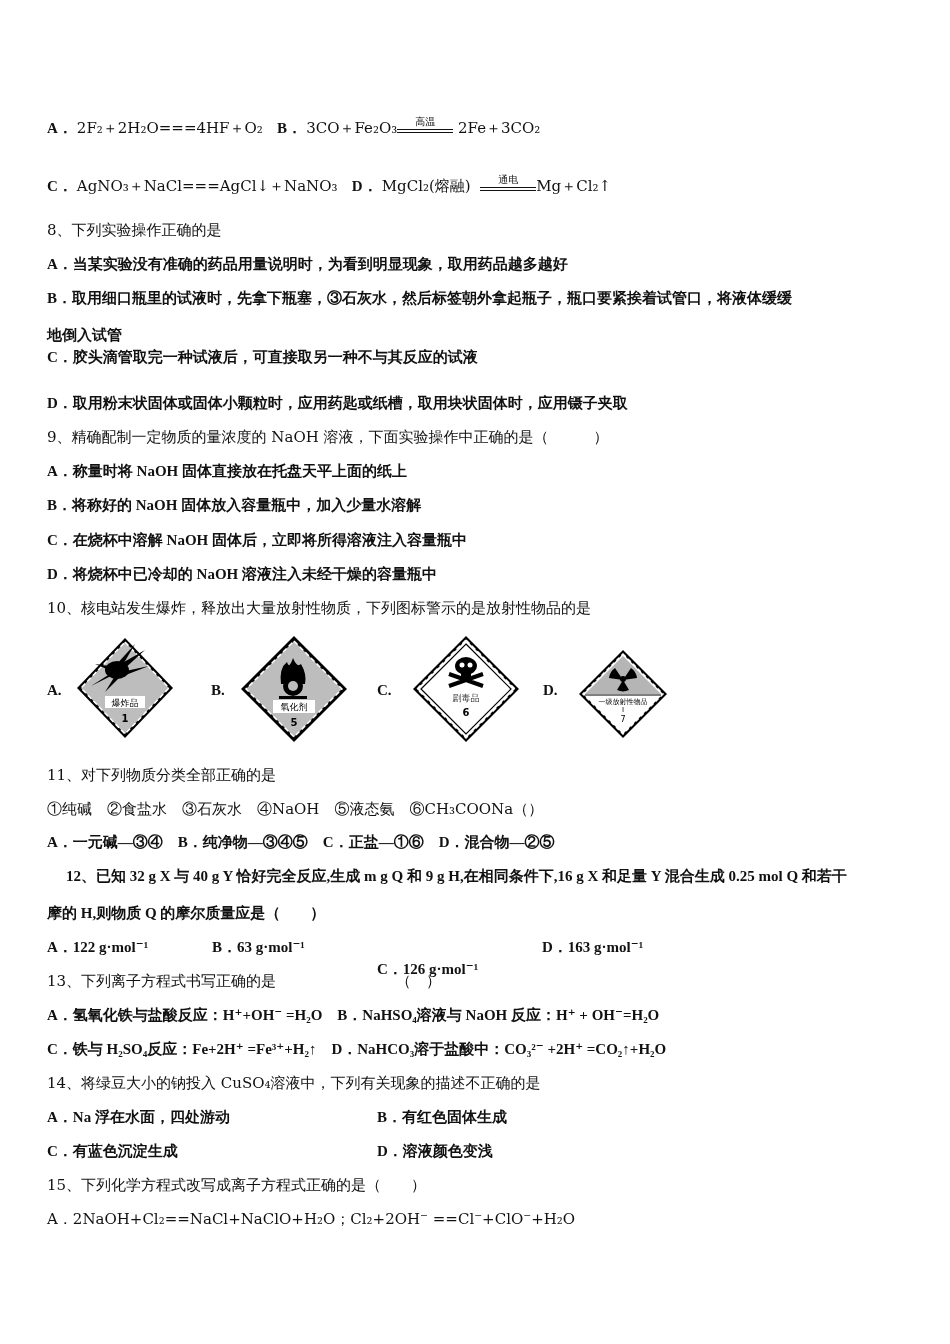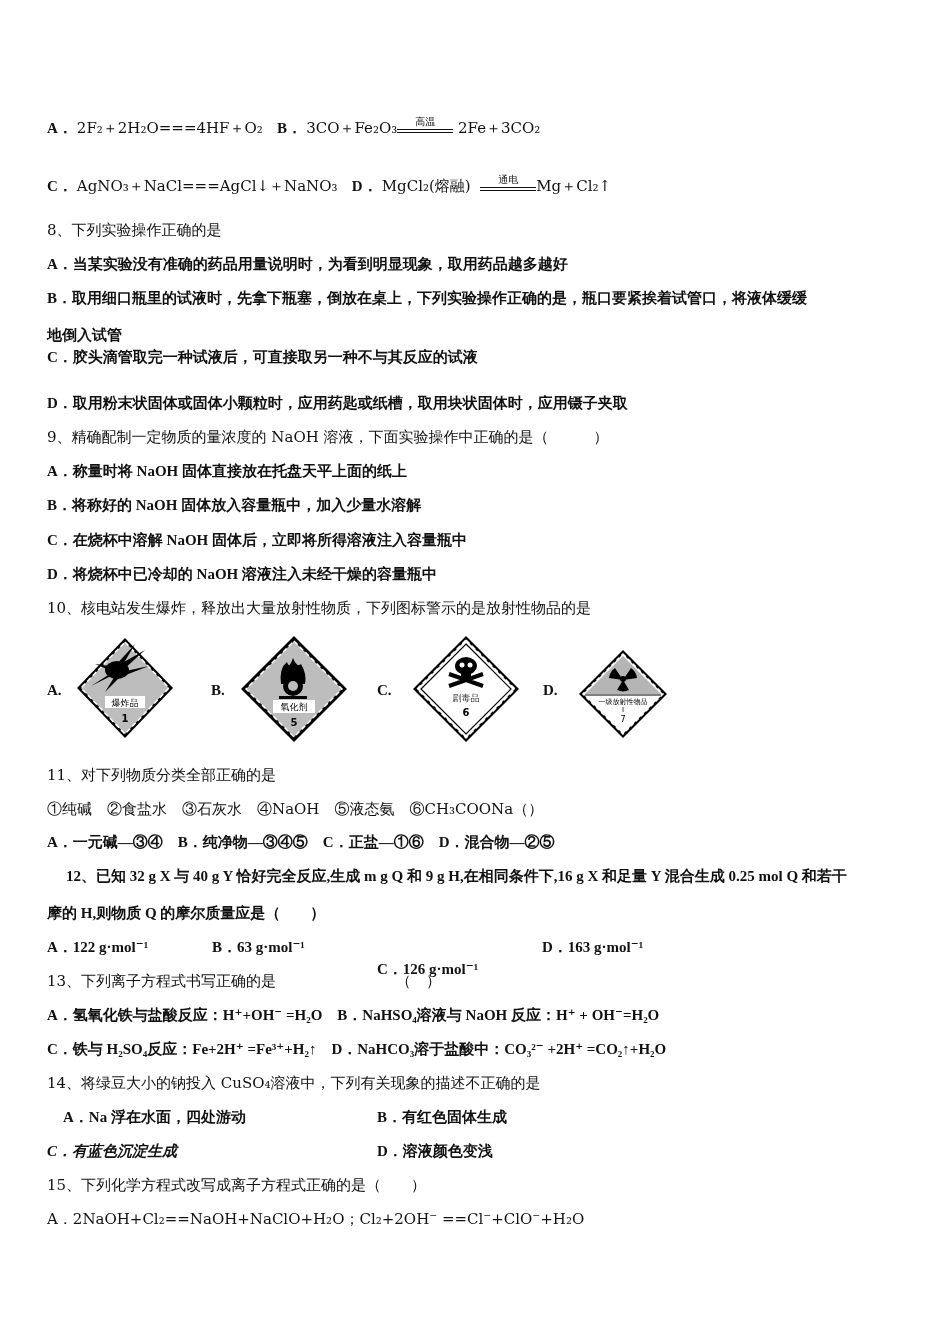--- a/index.html
+++ b/index.html
@@ -22,21 +22,21 @@
   <span class="opt">A．</span><span>2F₂＋2H₂O===4HF＋O₂</span>
   &nbsp;&nbsp;<span class="opt">B．</span><span>3CO＋Fe₂O₃</span><span class="cond"><span class="top">高温</span><span class="bar"></span></span> <span>2Fe＋3CO₂</span>
 </div>
 <div class="line" style="top:173px;">
   <span class="opt">C．</span><span>AgNO₃＋NaCl===AgCl↓＋NaNO₃</span>
   &nbsp;&nbsp;<span class="opt">D．</span><span>MgCl₂(熔融)</span>&nbsp;&nbsp;<span class="cond"><span class="top">通电</span><span class="bar"></span></span><span>Mg＋Cl₂↑</span>
 </div>
 
 <div class="line" style="top:220px;">8、下列实验操作正确的是</div>
 <div class="line b" style="top:254px;">A．当某实验没有准确的药品用量说明时，为看到明显现象，取用药品越多越好</div>
-<div class="line b" style="top:288px;">B．取用细口瓶里的试液时，先拿下瓶塞，倒放在桌上，下列实验操作正确的是，瓶口要紧挨着试管口，将液体缓缓</div>
+<div class="line b" style="top:288px;">B．取用细口瓶里的试液时，先拿下瓶塞，③石灰水，然后标签朝外拿起瓶子，瓶口要紧挨着试管口，将液体缓缓</div>
 <div class="line b" style="top:325px;">地倒入试管</div>
 <div class="line b" style="top:347px;">C．胶头滴管取完一种试液后，可直接取另一种不与其反应的试液</div>
 <div class="line b" style="top:393px;">D．取用粉末状固体或固体小颗粒时，应用药匙或纸槽，取用块状固体时，应用镊子夹取</div>
 
 <div class="line" style="top:427px;">9、精确配制一定物质的量浓度的 NaOH 溶液，下面实验操作中正确的是（　　　）</div>
 <div class="line b" style="top:461px;">A．称量时将 NaOH 固体直接放在托盘天平上面的纸上</div>
 <div class="line b" style="top:495px;">B．将称好的 NaOH 固体放入容量瓶中，加入少量水溶解</div>
 <div class="line b" style="top:530px;">C．在烧杯中溶解 NaOH 固体后，立即将所得溶液注入容量瓶中</div>
 <div class="line b" style="top:564px;">D．将烧杯中已冷却的 NaOH 溶液注入未经干燥的容量瓶中</div>
 
@@ -116,19 +116,19 @@
 <div class="line b" style="top:937px;">A．122 g·mol⁻¹</div>
 <div class="line b" style="top:937px;left:212px;">B．63 g·mol⁻¹</div>
 <div class="line b" style="top:937px;left:377px;margin-top:22px;">C．126 g·mol⁻¹</div>
 <div class="line b" style="top:937px;left:542px;">D．163 g·mol⁻¹</div>
 
 <div class="line" style="top:971px;">13、下列离子方程式书写正确的是　　　　　　　　（　）</div>
 <div class="line b" style="top:1005px;">A．氢氧化铁与盐酸反应：H⁺+OH⁻ =H₂O　B．NaHSO₄溶液与 NaOH 反应：H⁺ + OH⁻=H₂O</div>
 <div class="line b" style="top:1039px;">C．铁与 H₂SO₄反应：Fe+2H⁺ =Fe³⁺+H₂↑　D．NaHCO₃溶于盐酸中：CO₃²⁻ +2H⁺ =CO₂↑+H₂O</div>
 
 <div class="line" style="top:1073px;">14、将绿豆大小的钠投入 CuSO₄溶液中，下列有关现象的描述不正确的是</div>
-<div class="line b" style="top:1107px;margin-left:16px;">A．Na 浮在水面，四处游动</div>
+<div class="line b" style="top:1107px;">A．Na 浮在水面，四处游动</div>
 <div class="line b" style="top:1107px;left:377px;">B．有红色固体生成</div>
-<div class="line b" style="top:1141px;font-style:italic;">C．有蓝色沉淀生成</div>
+<div class="line b" style="top:1141px;">C．有蓝色沉淀生成</div>
 <div class="line b" style="top:1141px;left:377px;">D．溶液颜色变浅</div>
 
 <div class="line" style="top:1175px;">15、下列化学方程式改写成离子方程式正确的是（　　）</div>
-<div class="line" style="top:1209px;">A．2NaOH+Cl₂==NaOH+NaClO+H₂O；Cl₂+2OH⁻ ==Cl⁻+ClO⁻+H₂O</div>
+<div class="line" style="top:1209px;">A．2NaOH+Cl₂==NaCl+NaClO+H₂O；Cl₂+2OH⁻ ==Cl⁻+ClO⁻+H₂O</div>
 
 </body></html>

